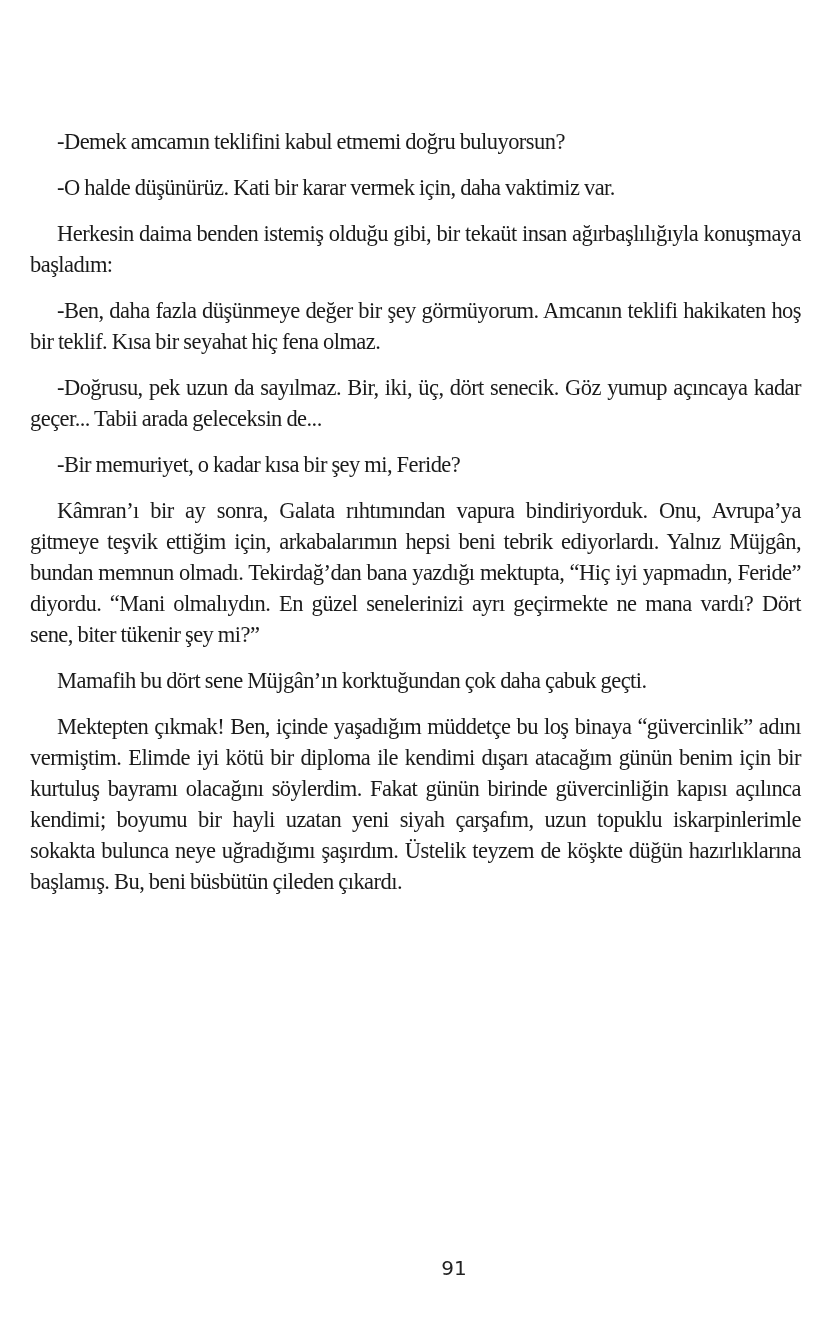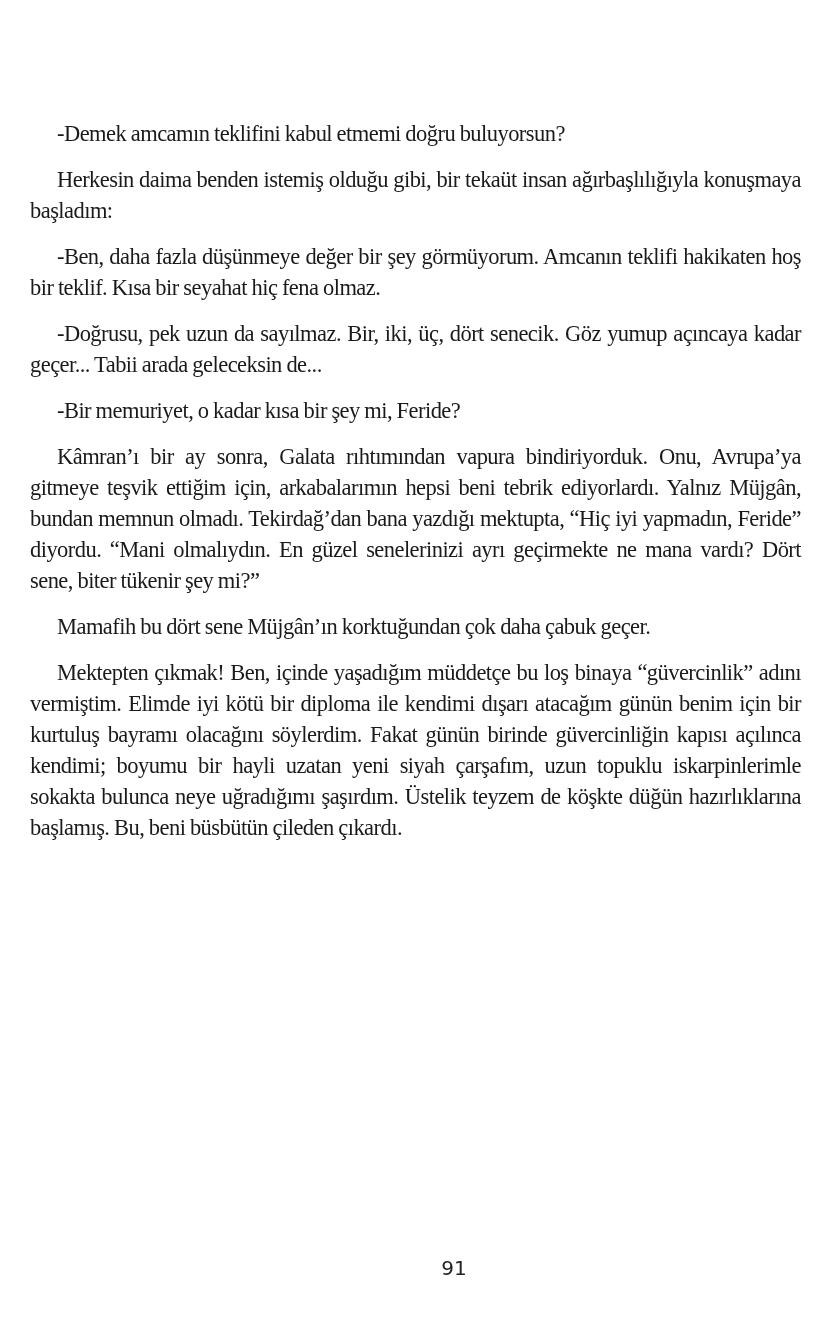--- a/index.html
+++ b/index.html
@@ -19,21 +19,21 @@
       left: 30px;
       top: 118px;
       width: 771px;
       font-family: "Liberation Serif", serif;
       font-size: 22.5px;
       line-height: 31px;
       letter-spacing: -0.55px;
       word-spacing: -0.5px;
     }
     .para {
-      margin: 0 0 15px 0;
+      margin: 8px 0 15px 0;
       text-indent: 27px;
       text-align: justify;
     }
     .para.short {
       text-align: left;
     }
     .page-number {
       position: absolute;
       left: 0;
       width: 828px;
@@ -43,22 +43,23 @@
       font-size: 20px;
       color: #222222;
       margin-left: 40px;
     }
   </style>
 </head>
 <body>
 
 <div class="page">
   <p class="para short">-Demek amcamın teklifini kabul etmemi doğru buluyorsun?</p>
+  <p class="para short">-O halde düşünürüz. Kati bir karar vermek için, daha vaktimiz var.</p>
   <p class="para">Herkesin daima benden istemiş olduğu gibi, bir tekaüt insan ağırbaşlılığıyla konuşmaya başladım:</p>
   <p class="para">-Ben, daha fazla düşünmeye değer bir şey görmüyorum. Amcanın teklifi hakikaten hoş bir teklif. Kısa bir seyahat hiç fena olmaz.</p>
   <p class="para">-Doğrusu, pek uzun da sayılmaz. Bir, iki, üç, dört senecik. Göz yumup açıncaya kadar geçer... Tabii arada geleceksin de...</p>
   <p class="para short">-Bir memuriyet, o kadar kısa bir şey mi, Feride?</p>
   <p class="para">Kâmran’ı bir ay sonra, Galata rıhtımından vapura bindiriyorduk. Onu, Avrupa’ya gitmeye teşvik ettiğim için, arkabalarımın hepsi beni tebrik ediyorlardı. Yalnız Müjgân, bundan memnun olmadı. Tekirdağ’dan bana yazdığı mektupta, “Hiç iyi yapmadın, Feride” diyordu. “Mani olmalıydın. En güzel senelerinizi ayrı geçirmekte ne mana vardı? Dört sene, biter tükenir şey mi?”</p>
-  <p class="para short">Mamafih bu dört sene Müjgân’ın korktuğundan çok daha çabuk geçer.</p>
+  <p class="para short">Mamafih bu dört sene Müjgân’ın korktuğundan çok daha çabuk geçti.</p>
   <p class="para">Mektepten çıkmak! Ben, içinde yaşadığım müddetçe bu loş binaya “güvercinlik” adını vermiştim. Elimde iyi kötü bir diploma ile kendimi dışarı atacağım günün benim için bir kurtuluş bayramı olacağını söylerdim. Fakat günün birinde güvercinliğin kapısı açılınca kendimi; boyumu bir hayli uzatan yeni siyah çarşafım, uzun topuklu iskarpinlerimle sokakta bulunca neye uğradığımı şaşırdım. Üstelik teyzem de köşkte düğün hazırlıklarına başlamış. Bu, beni büsbütün çileden çıkardı.</p>
 </div>
 
 <div class="page-number">91</div>
 
 </body></html>

